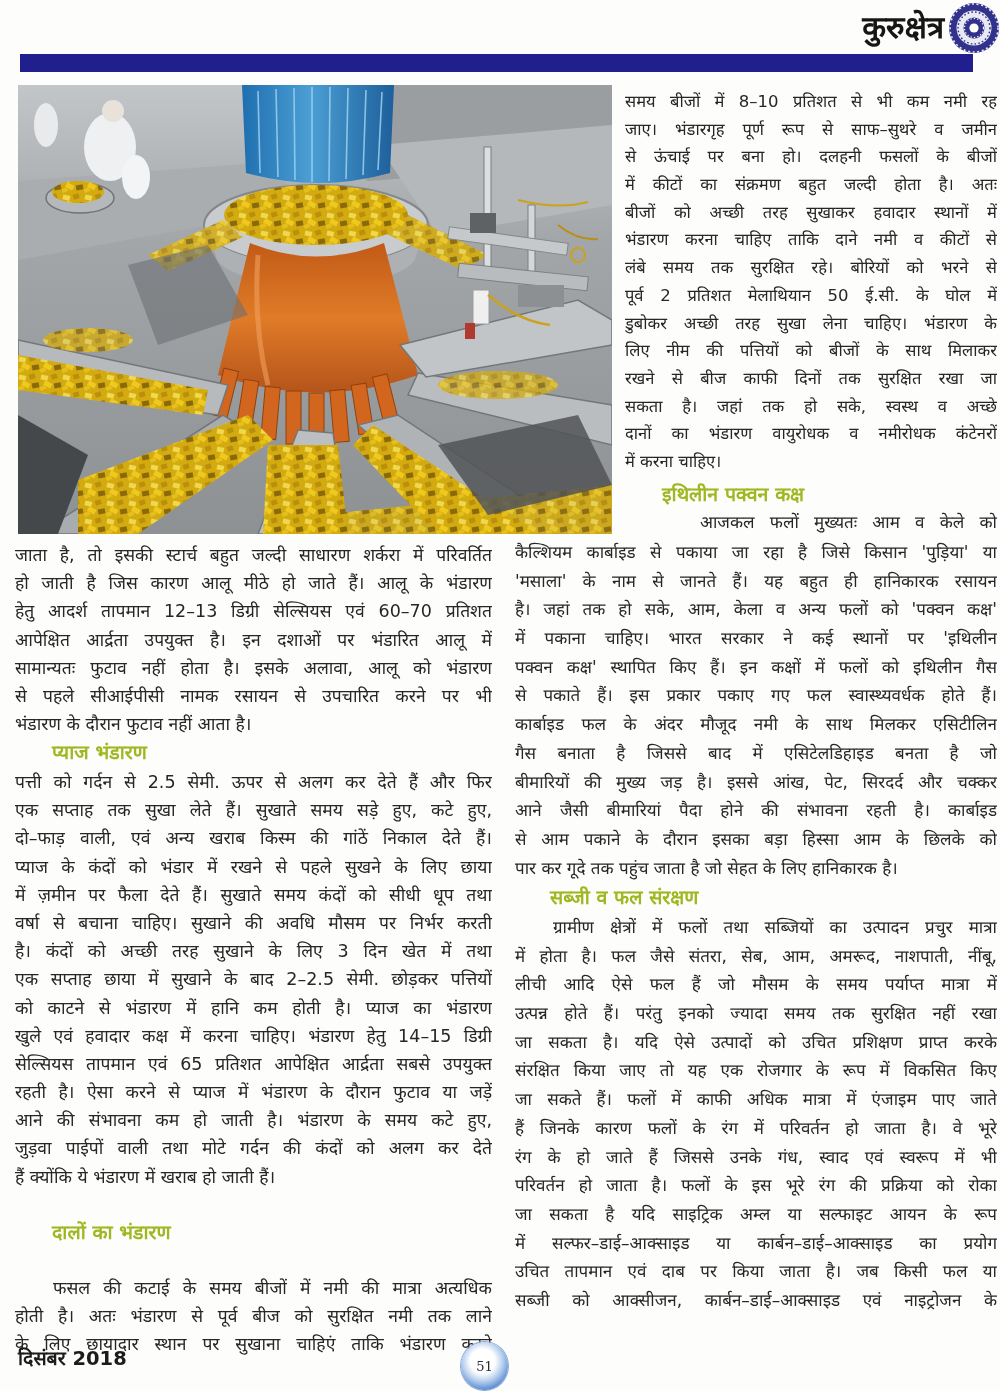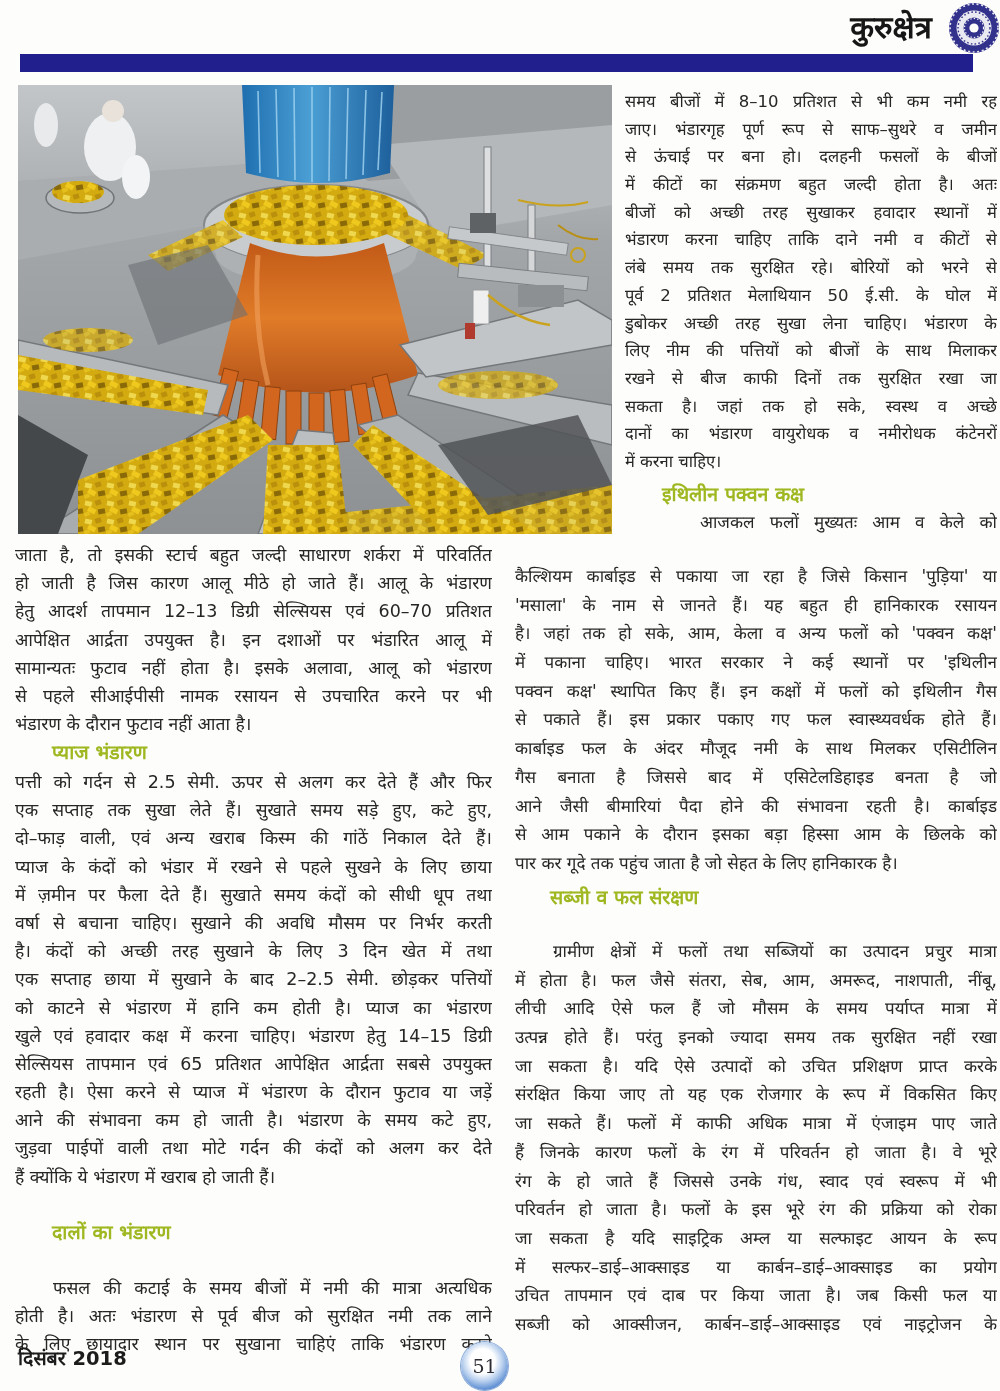--- a/index.html
+++ b/index.html
@@ -7,38 +7,38 @@
     position:relative;width:1000px;height:1391px;margin:0 auto;
     background:#fdfdfb;overflow:hidden;
     font-family:"DejaVu Sans","Liberation Sans",sans-serif;
     color:#262626;
   }
   .abs{position:absolute;}
   
   .masthead-title{
     top:6px;left:838px;width:106px;height:42px;
     font-size:31px;font-weight:bold;color:#161616;
-    letter-spacing:0px;line-height:42px;text-align:center;white-space:nowrap;
+    letter-spacing:0px;line-height:42px;text-align:right;white-space:nowrap;
   }
   .emblem{top:1px;left:948px;width:52px;height:54px;}
   .accent-bar{top:54px;left:20px;width:953px;height:18px;background:#211e8e;}
   
   .photo{top:85px;left:18px;width:594px;height:449px;}
   
   .lines .pline{
     white-space:nowrap;overflow:hidden;
     text-align:justify;text-align-last:justify;
   }
   .lines .pline.noJust{text-align-last:left;}
   .lines .pline.indent{text-indent:38px;}
   
   .col-rA{top:88px;left:625px;width:372px;font-size:16.5px;}
   .col-rA .pline{height:27.7px;line-height:27.7px;}
   
-  .col-rB{left:515px;width:482px;font-size:17px;margin-top:24px;}
+  .col-rB{left:515px;width:482px;font-size:17px;}
   .col-rB .pline{height:28.7px;line-height:28.7px;}
   .eth-lines{top:538px;}
   .pres-lines{top:913px;}
   .eth-intro{top:508px;left:662px;width:335px;font-size:17px;}
   .eth-intro .pline{height:28px;line-height:28px;}
   
   .col-L{left:15px;width:477px;font-size:17.5px;}
   .col-L .pline{height:28.2px;line-height:28.2px;}
   .potato{top:541px;}
   .onion{top:768px;}
@@ -56,21 +56,21 @@
   .footer-issue{top:1344px;left:18px;font-size:19.5px;font-weight:bold;color:#1c1c1c;white-space:nowrap;}
   .page-badge{
     top:1342px;left:461px;width:47px;height:48px;border-radius:50%;
     background:radial-gradient(circle at 46% 40%, #ffffff 0%, #ffffff 32%, #b9d0ee 52%, #5d8ed3 74%, #2f62b4 92%, #2a57a8 100%);
     box-shadow:0 0 0 1px #88a8d6;
   }
   .page-badge .num{
     position:absolute;left:0;top:0;width:100%;height:100%;
     display:flex;align-items:center;justify-content:center;
     font-family:"DejaVu Serif","Liberation Serif",serif;
-    font-size:19px;color:#2b2b33;
+    font-size:13px;color:#2b2b33;
   }
 </style>
 </head>
 <body>
 
 <div class="page">
 
   <div class="abs masthead-title">कुरुक्षेत्र</div>
 
   <svg class="abs emblem" viewBox="0 0 52 54">
@@ -231,20 +231,21 @@
 
   <div class="abs lines col-rB eth-lines">
       <div class="pline">कैल्शियम कार्बाइड से पकाया जा रहा है जिसे किसान 'पुड़िया' या</div>
       <div class="pline">'मसाला' के नाम से जानते हैं। यह बहुत ही हानिकारक रसायन</div>
       <div class="pline">है। जहां तक हो सके, आम, केला व अन्य फलों को 'पक्वन कक्ष'</div>
       <div class="pline">में पकाना चाहिए। भारत सरकार ने कई स्थानों पर 'इथिलीन</div>
       <div class="pline">पक्वन कक्ष' स्थापित किए हैं। इन कक्षों में फलों को इथिलीन गैस</div>
       <div class="pline">से पकाते हैं। इस प्रकार पकाए गए फल स्वास्थ्यवर्धक होते हैं।</div>
       <div class="pline">कार्बाइड फल के अंदर मौजूद नमी के साथ मिलकर एसिटीलिन</div>
       <div class="pline">गैस बनाता है जिससे बाद में एसिटेलडिहाइड बनता है जो</div>
+      <div class="pline">बीमारियों की मुख्य जड़ है। इससे आंख, पेट, सिरदर्द और चक्कर</div>
       <div class="pline">आने जैसी बीमारियां पैदा होने की संभावना रहती है। कार्बाइड</div>
       <div class="pline">से आम पकाने के दौरान इसका बड़ा हिस्सा आम के छिलके को</div>
       <div class="pline noJust">पार कर गूदे तक पहुंच जाता है जो सेहत के लिए हानिकारक है।</div>
     </div>
 
   <div class="abs h-green h-pres">सब्जी व फल संरक्षण</div>
 
   <div class="abs lines col-rB pres-lines">
       <div class="pline indent">ग्रामीण क्षेत्रों में फलों तथा सब्जियों का उत्पादन प्रचुर मात्रा</div>
       <div class="pline">में होता है। फल जैसे संतरा, सेब, आम, अमरूद, नाशपाती, नींबू,</div>

